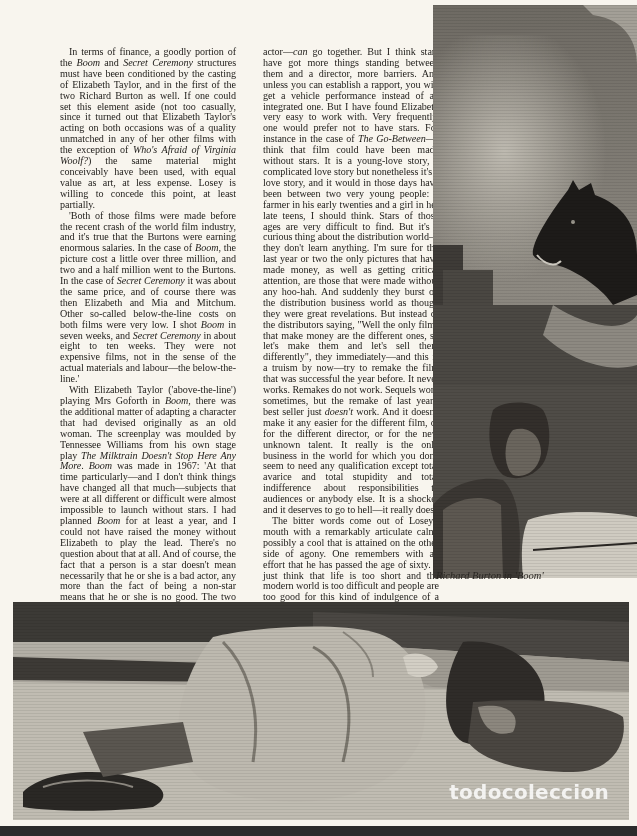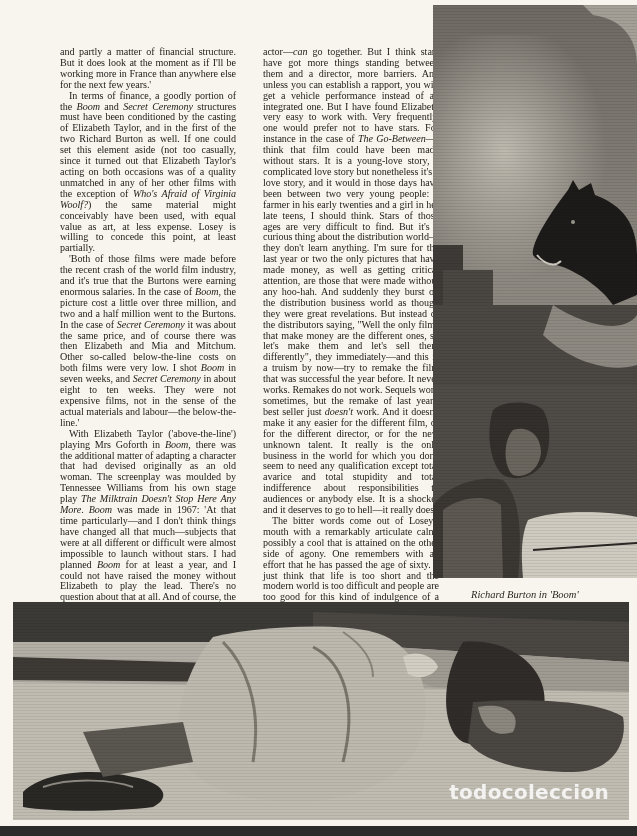--- a/index.html
+++ b/index.html
@@ -21,21 +21,21 @@
   .col p { margin: 0; text-indent: 0; }
   .col p.ind { text-indent: 9px; font-family: Liberation Serif, serif; }
   .col1 { left: 60px; }
   .col2 { left: 263px; }
   .caption {
     position: absolute; font-style: italic;
     font-family: "Liberation Serif", "DejaVu Serif", serif;
     font-size: 10.5px; color: #2a2723; white-space: nowrap;
   }
   .cap-left { left: 60px; top: 589px; }
-  .cap-right { left: 436px; top: 589px; margin-left: 35px; }
+  .cap-right { left: 436px; top: 570px; }
 
   
   .photo-right {
     position: absolute; left: 433px; top: 5px; width: 204px; height: 573px;
     background: #5b5852; overflow: hidden;
   }
   .photo-bottom {
     position: absolute; left: 13px; top: 602px; width: 616px; height: 218px;
     background: #8a8780; overflow: hidden;
   }
@@ -48,21 +48,20 @@
   .bottom-strip {
     position: absolute; left: 0; top: 826px; width: 637px; height: 10px; background: #2b2b2b;
   }
 </style>
 </head>
 <body>
 
 <div class="page">
 
   <div class="col col1" id="col1">
-      <p>and partly a matter of financial structure. But it does look at the moment as if I'll be working more in France than anywhere else for the next few years.'</p>
       <p class="ind">In terms of finance, a goodly portion of the <em>Boom</em> and <em>Secret Ceremony</em> structures must have been conditioned by the casting of Elizabeth Taylor, and in the first of the two Richard Burton as well. If one could set this element aside (not too casually, since it turned out that Elizabeth Taylor's acting on both occasions was of a quality unmatched in any of her other films with the exception of <em>Who's Afraid of Virginia Woolf?</em>) the same material might conceivably have been used, with equal value as art, at less expense. Losey is willing to concede this point, at least partially.</p>
       <p class="ind">'Both of those films were made before the recent crash of the world film industry, and it's true that the Burtons were earning enormous salaries. In the case of <em>Boom</em>, the picture cost a little over three million, and two and a half million went to the Burtons. In the case of <em>Secret Ceremony</em> it was about the same price, and of course there was then Elizabeth and Mia and Mitchum. Other so-called below-the-line costs on both films were very low. I shot <em>Boom</em> in seven weeks, and <em>Secret Ceremony</em> in about eight to ten weeks. They were not expensive films, not in the sense of the actual materials and labour—the below-the-line.'</p>
       <p class="ind">With Elizabeth Taylor ('above-the-line') playing Mrs Goforth in <em>Boom</em>, there was the additional matter of adapting a character that had devised originally as an old woman. The screenplay was moulded by Tennessee Williams from his own stage play <em>The Milktrain Doesn't Stop Here Any More</em>. <em>Boom</em> was made in 1967: 'At that time particularly—and I don't think things have changed all that much—subjects that were at all different or difficult were almost impossible to launch without stars. I had planned <em>Boom</em> for at least a year, and I could not have raised the money without Elizabeth to play the lead. There's no question about that at all. And of course, the fact that a person is a star doesn't mean necessarily that he or she is a bad actor, any more than the fact of being a non-star means that he or she is no good. The two things—star and</p>
     </div>
   <div class="col col2" id="col2">
       <p>actor—<em>can</em> go together. But I think stars have got more things standing between them and a director, more barriers. And unless you can establish a rapport, you will get a vehicle performance instead of an integrated one. But I have found Elizabeth very easy to work with. Very frequently, one would prefer not to have stars. For instance in the case of <em>The Go-Between</em>—I think that film could have been made without stars. It is a young-love story, a complicated love story but nonetheless it's a love story, and it would in those days have been between two very young people: a farmer in his early twenties and a girl in her late teens, I should think. Stars of those ages are very difficult to find. But it's a curious thing about the distribution world—they don't learn anything. I'm sure for the last year or two the only pictures that have made money, as well as getting critical attention, are those that were made without any hoo-hah. And suddenly they burst on the distribution business world as though they were great revelations. But instead of the distributors saying, "Well the only films that make money are the different ones, so let's make them and let's sell them differently", they immediately—and this is a truism by now—try to remake the film that was successful the year before. It never works. Remakes do not work. Sequels work sometimes, but the remake of last year's best seller just <em>doesn't</em> work. And it doesn't make it any easier for the different film, or for the different director, or for the new unknown talent. It really is the only business in the world for which you don't seem to need any qualification except total avarice and total stupidity and total indifference about responsibilities to audiences or anybody else. It is a shocker and it deserves to go to hell—it really does.'</p>
       <p class="ind">The bitter words come out of Losey's mouth with a remarkably articulate calm: possibly a cool that is attained on the other side of agony. One remembers with an effort that he has passed the age of sixty. 'I just think that life is too short and the modern world is too difficult and people are too good for this kind of indulgence of a few barons—robber barons.'</p>
       <p class="ind">There is firmness, but hardly arrogance, in his attitude. His career in terms of art</p>
     </div>
 

